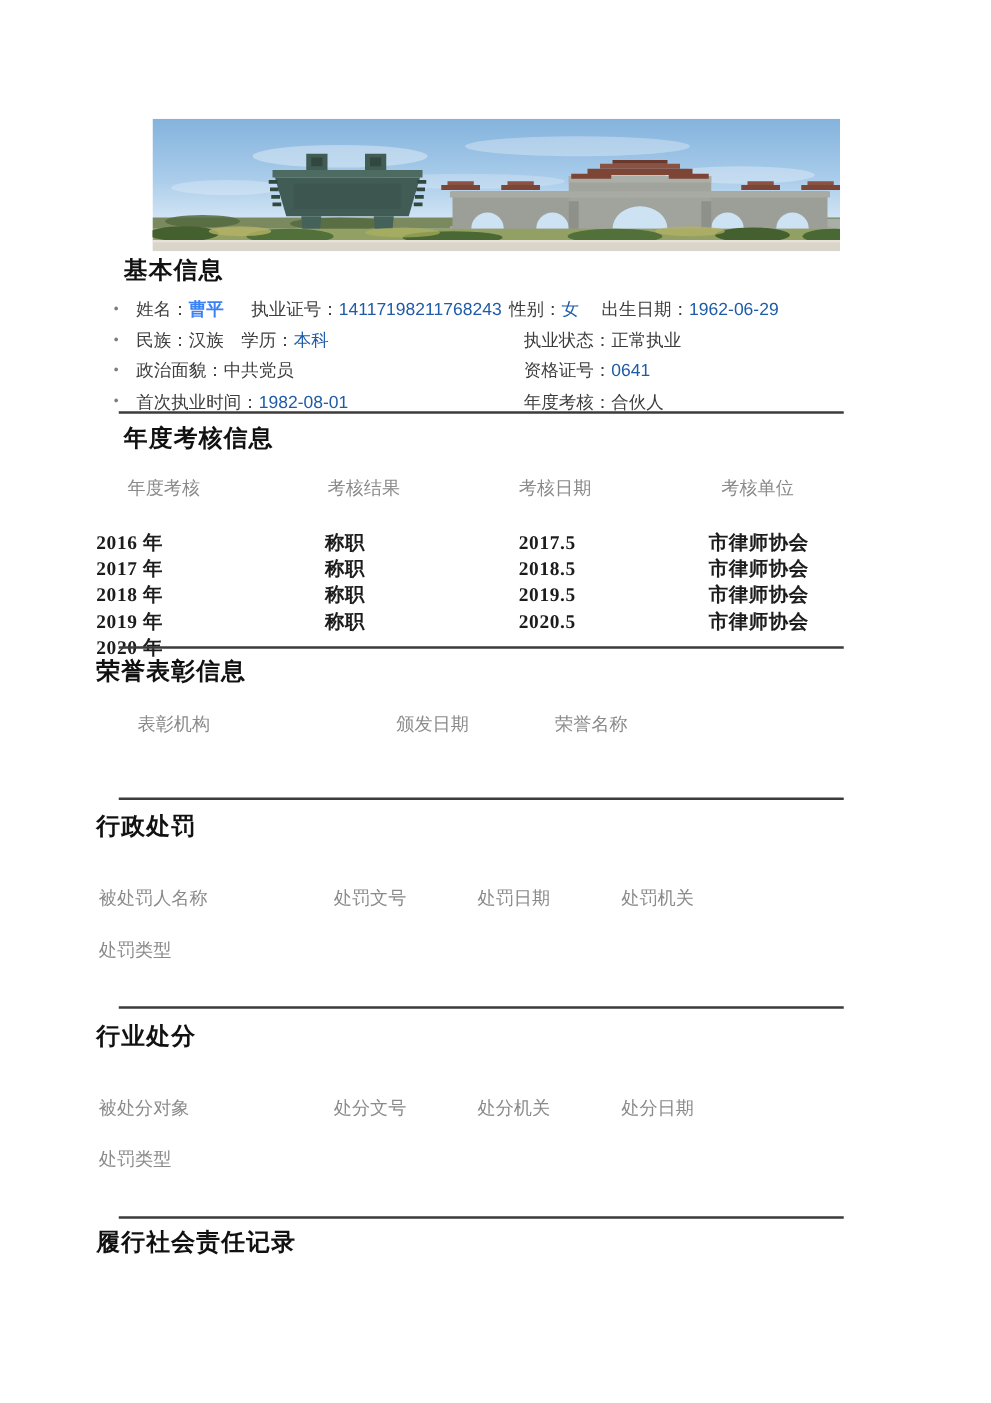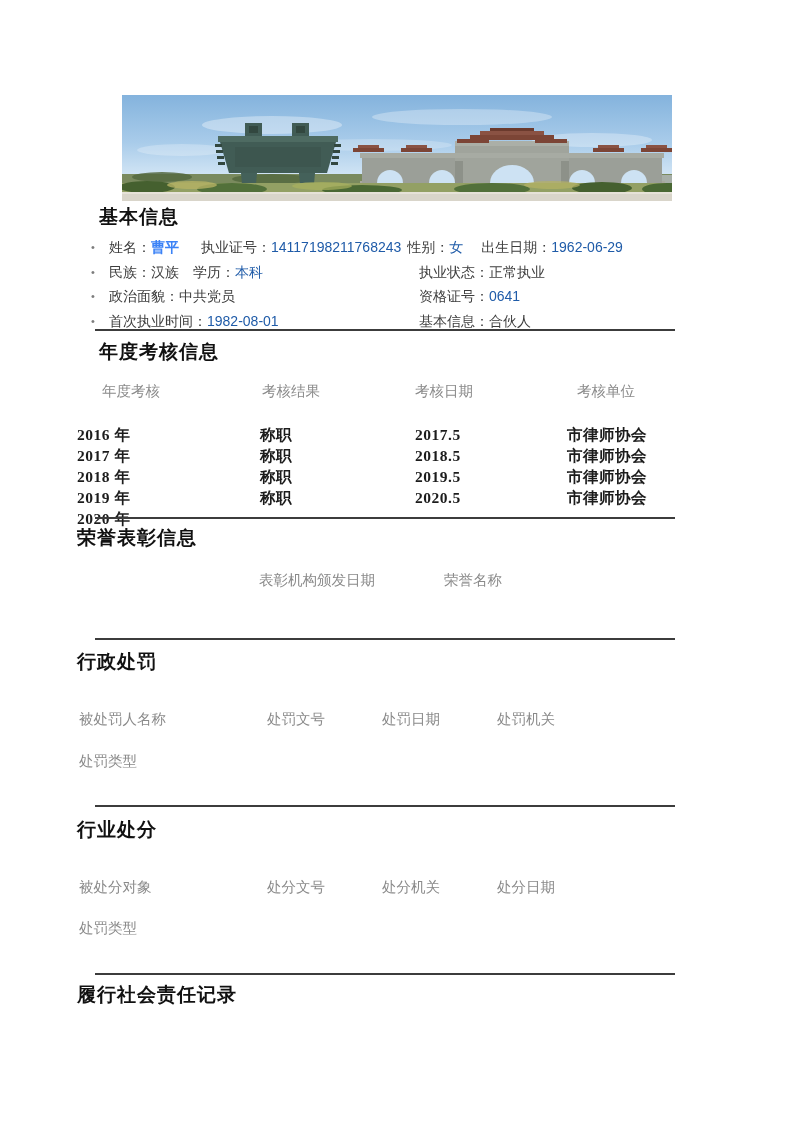--- a/index.html
+++ b/index.html
@@ -42,21 +42,21 @@
   .hdr-row{display:grid;color:var(--header-gray);font-size:14.5px;line-height:18px;}
   .ass-hdr{grid-template-columns:183px 155px 152px 1fr;margin-top:18px;}
   .ass-hdr .c1{padding-left:25px;}
   .ass-hdr .c2{padding-left:2px;}
   .ass-hdr .c4{padding-left:10px;}
   .ass-rows{margin-top:24px;}
   .ass-row{display:grid;grid-template-columns:183px 155px 152px 1fr;
     font-family:"Liberation Serif","DejaVu Serif",serif;font-weight:bold;
     font-size:15.5px;line-height:21px;color:var(--data-text);letter-spacing:0.5px;}
   .hon-hdr{grid-template-columns:240px 127px 1fr;margin-top:21px;}
-  .hon-hdr .c1{padding-left:33px;text-align:right;}
+  .hon-hdr .c1{padding-left:33px;}
   .pen-hdr{grid-template-columns:190px 115px 115px 1fr;margin-top:36px;}
   .pen-hdr .c1{padding-left:2px;}
   .pen-extra{margin-top:24px;color:var(--header-gray);font-size:14.5px;line-height:18px;padding-left:2px;}
   .ind-extra{margin-top:23px;}
 </style>
 </head>
 <body>
 
 <div class="page">
 
@@ -164,21 +164,21 @@
       <div class="b-row">
         <span class="b-dot">•</span>
         <span class="b-left"><span>民族：</span><span>汉族</span><span class="gap14"></span><span>学历：</span><span class="blue">本科</span></span><span>执业状态：</span><span>正常执业</span>
       </div>
       <div class="b-row">
         <span class="b-dot">•</span>
         <span class="b-left"><span>政治面貌：</span><span>中共党员</span></span><span>资格证号：</span><span class="blue">0641</span>
       </div>
       <div class="b-row">
         <span class="b-dot">•</span>
-        <span class="b-left"><span>首次执业时间：</span><span class="blue">1982-08-01</span></span><span>基本信息：</span><span>合伙人</span>
+        <span class="b-left"><span>首次执业时间：</span><span class="blue">1982-08-01</span></span><span>年度考核：</span><span>合伙人</span>
       </div>
     </div>
   </section>
 
   <div class="divider" style="top:329px;"></div>
 
   <section class="section" style="top:340px;">
     <h2 class="sec-title indent">年度考核信息</h2>
     <div class="hdr-row ass-hdr">
       <span class="c1">年度考核</span>

